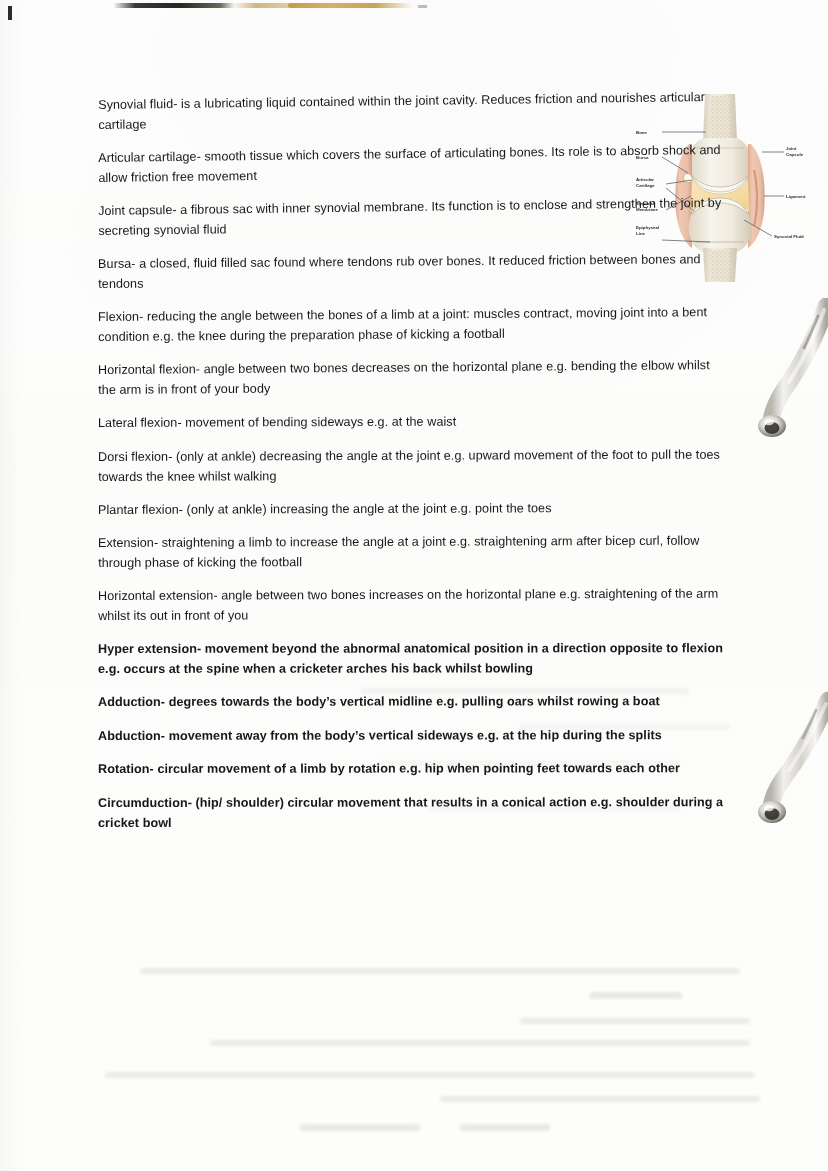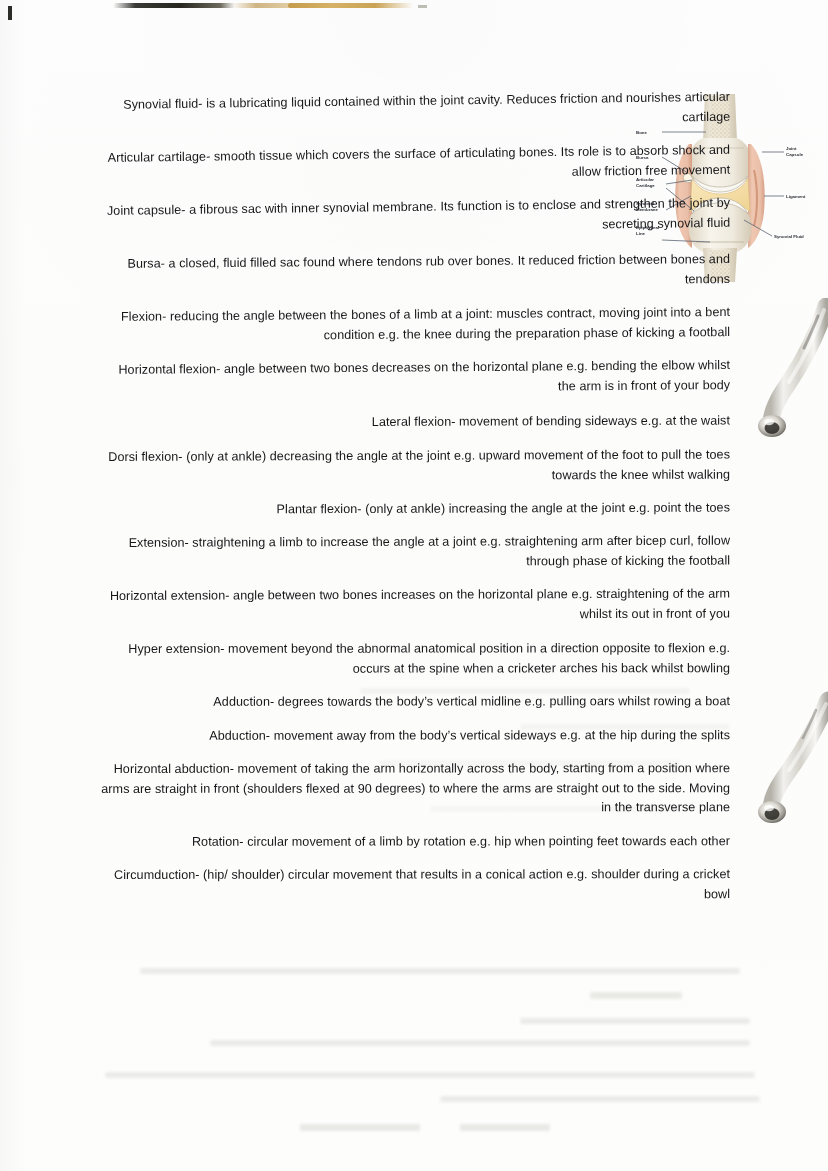--- a/index.html
+++ b/index.html
@@ -12,21 +12,20 @@
     font-family: "Liberation Sans", sans-serif;
   }
 
   
   .page {
     position: relative;
     width: 828px;
     height: 1171px;
     overflow: hidden;
     background: #fdfdfc;
-    text-align: right;
   }
 
   
   .paper-tone {
     position: absolute;
     inset: 0;
     background:
       radial-gradient(120% 80% at 50% 0%, rgba(0,0,0,0.012) 0%, rgba(0,0,0,0) 55%),
       linear-gradient(90deg, rgba(0,0,0,0.022) 0px, rgba(0,0,0,0.0) 26px),
       linear-gradient(180deg, #fefefe 0%, #fcfcfb 40%, #fdfdfc 100%);
@@ -102,21 +101,21 @@
     color: #17171a;
     margin: 0 0 14px 0;
     letter-spacing: 0.005em;
     max-width: 632px;
   }
 
   
   .skew-a { transform: rotate(-0.75deg); transform-origin: 0 0; }
   .skew-b { transform: rotate(-0.45deg); transform-origin: 0 0; }
   .skew-c { transform: rotate(-0.22deg); transform-origin: 0 0; }
-  .skew-d { transform: rotate(-0.08deg); transform-origin: 0 0; }
+  .skew-d { transform: rotate(-0.08deg); transform-origin: 0 0; font-weight: bold; }
 
   .heading {
     font-size: 12.6px;
     line-height: 19px;
     color: #141417;
     margin: 0 0 15px 0;
     text-decoration: underline;
     text-underline-offset: 2.5px;
     display: inline-block;
   }
@@ -349,21 +348,20 @@
 
     <p class="para skew-c">Horizontal extension- angle between two bones increases on the horizontal plane e.g. straightening of the arm whilst its out in front of you</p>
 
     <p class="para skew-d">Hyper extension- movement beyond the abnormal anatomical position in a direction opposite to flexion e.g. occurs at the spine when a cricketer arches his back whilst bowling</p>
 
     <p class="para skew-d">Adduction- degrees towards the body’s vertical midline e.g. pulling oars whilst rowing a boat</p>
 
 
     <p class="para skew-d">Abduction- movement away from the body’s vertical sideways e.g. at the hip during the splits</p>
 
-    <p class="para skew-d">Horizontal abduction- movement of taking the arm horizontally across the body, starting from a position where arms are straight in front (shoulders flexed at 90 degrees) to where the arms are straight out to the side. Moving in the transverse plane</p>
 
     <p class="para skew-d">Rotation- circular movement of a limb by rotation e.g. hip when pointing feet towards each other</p>
 
     <p class="para skew-d">Circumduction- (hip/ shoulder) circular movement that results in a conical action e.g. shoulder during a cricket bowl</p>
 
   </div>
 
 </div>
 
 </body></html>

